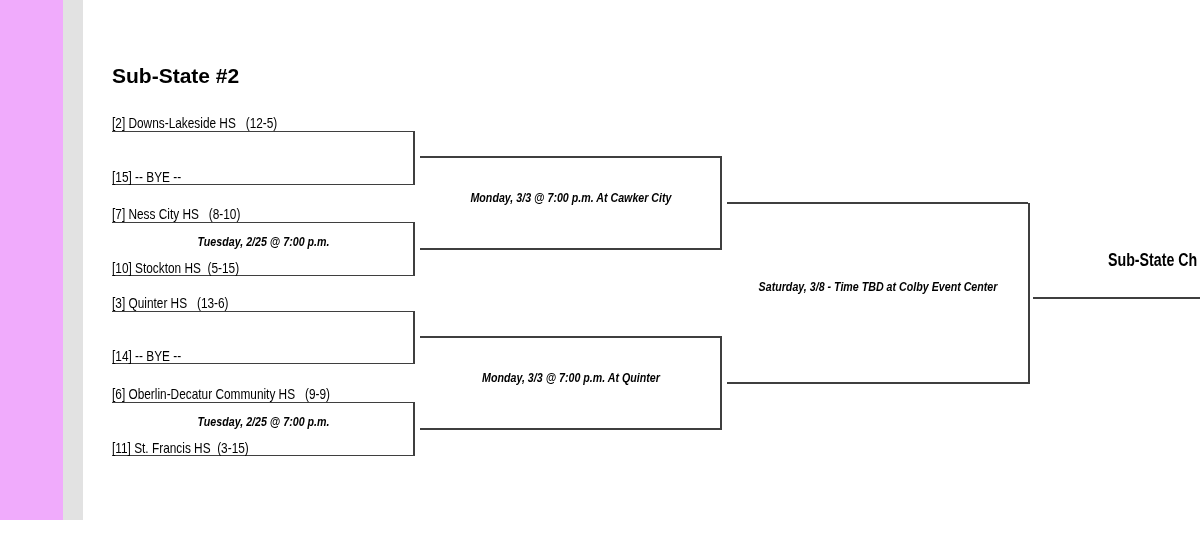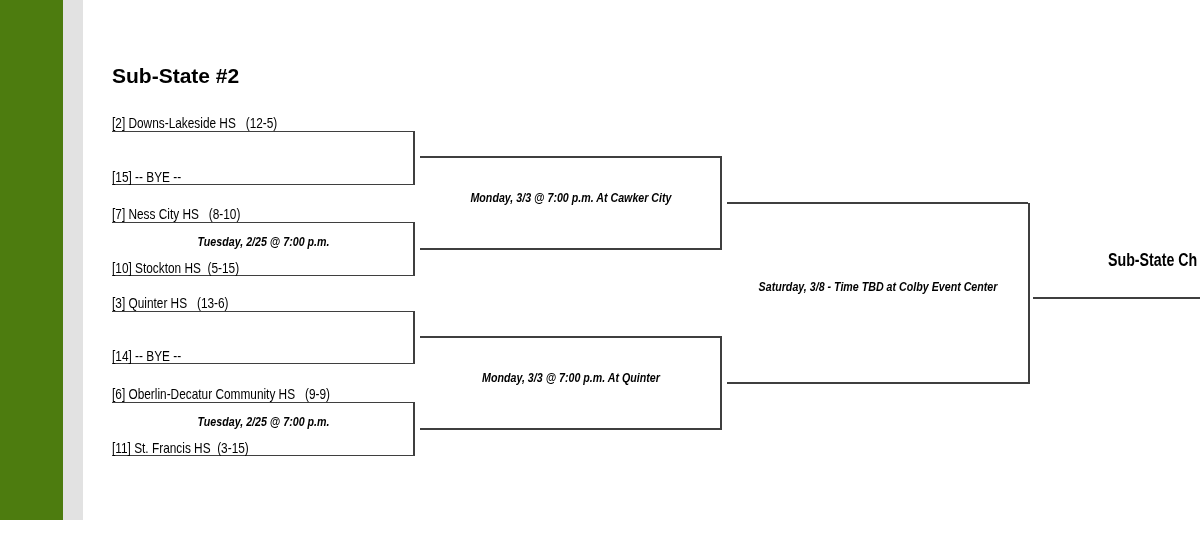--- a/index.html
+++ b/index.html
@@ -1,17 +1,17 @@
 <!DOCTYPE html>
 <html><head>
 <meta charset="utf-8">
 <style>
   * { margin:0; padding:0; box-sizing:border-box; }
   html,body { background:#ffffff; font-family:"Liberation Sans", sans-serif; }
-  .canvas { position:relative; width:1200px; height:520px; background:#4d7c0f; overflow:hidden; }
+  .canvas { position:relative; width:1200px; height:520px; background:#f0abfc; overflow:hidden; }
 
   .page { position:absolute; left:83px; top:0; width:1117px; height:543px; background:#ffffff; }
 
   .vtrack { position:absolute; left:63px; top:0; width:20px; height:543px; background:#e2e2e2; }
   .bottom-band { position:absolute; left:0; top:543px; width:1200px; height:11px; background:#e8e8e8; }
   .hthumb { position:absolute; left:448px; top:534px; width:306px; height:7px; border-radius:3.5px; background:#ededed; }
 
   .title { position:absolute; left:112px; top:64px; font-size:21px; font-weight:bold; color:#000; white-space:nowrap; }
 
   .team { position:absolute; left:112px; font-size:15px; color:#000; white-space:pre;

